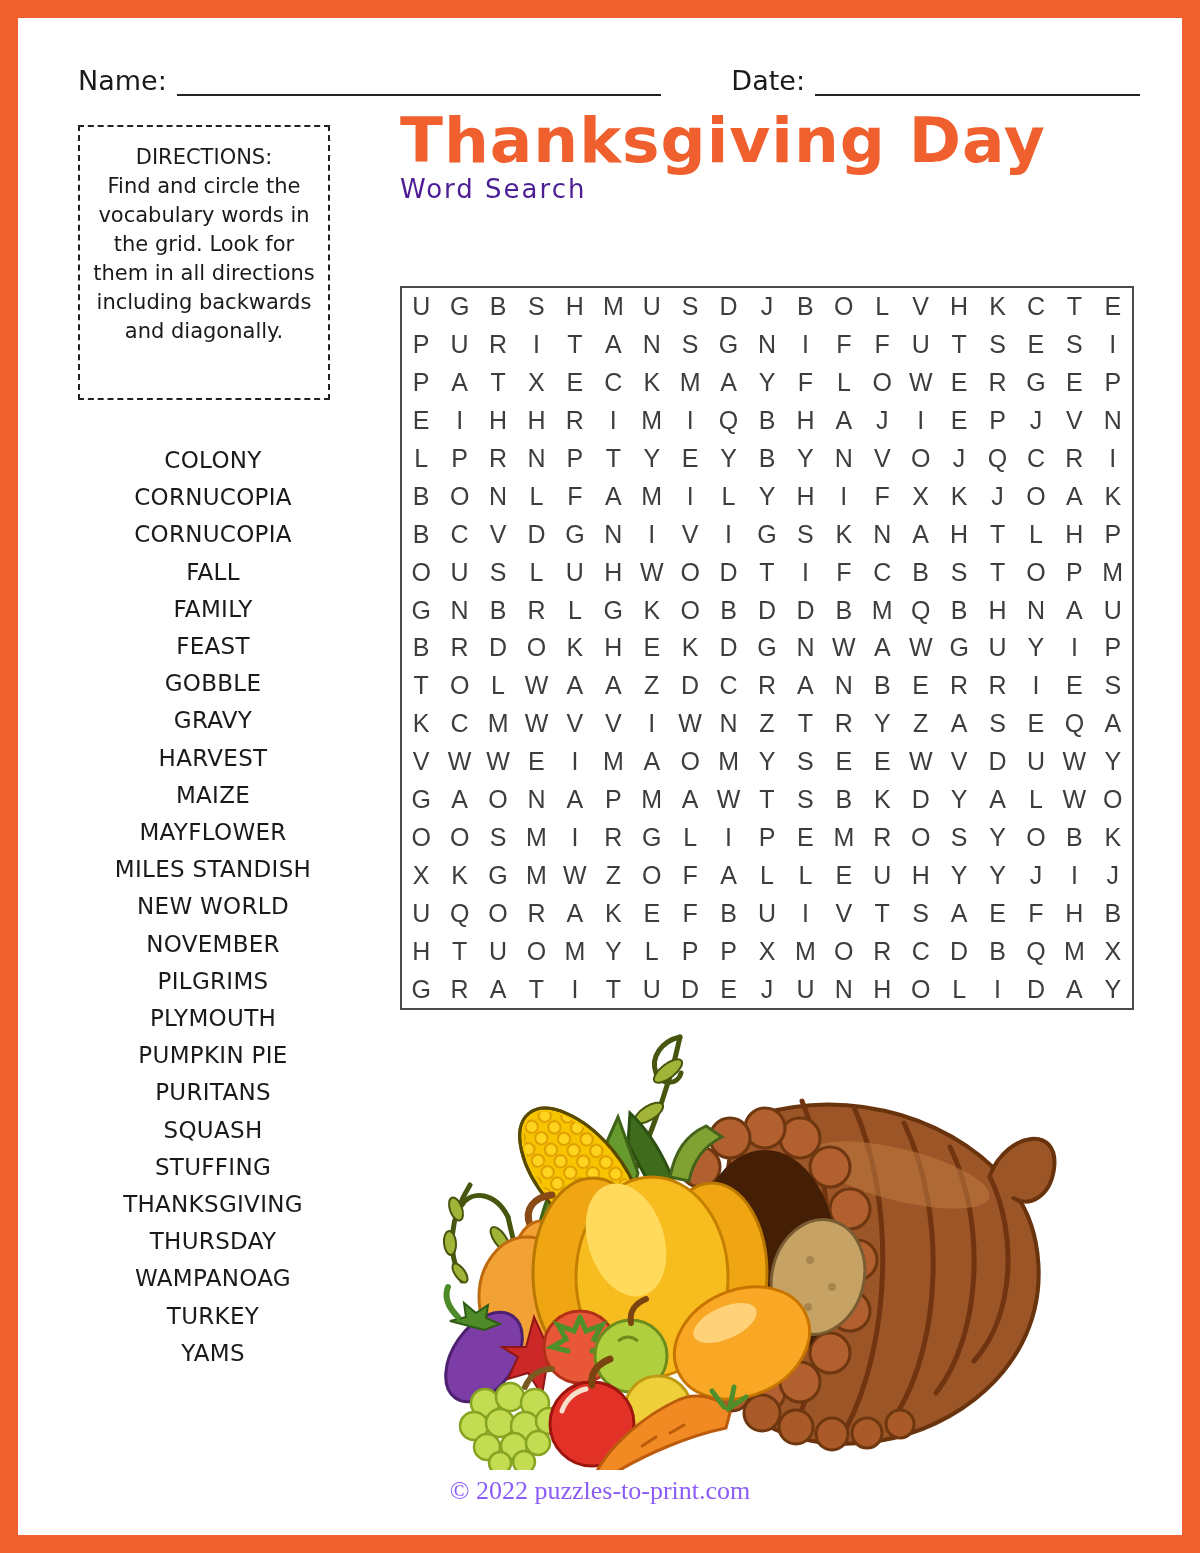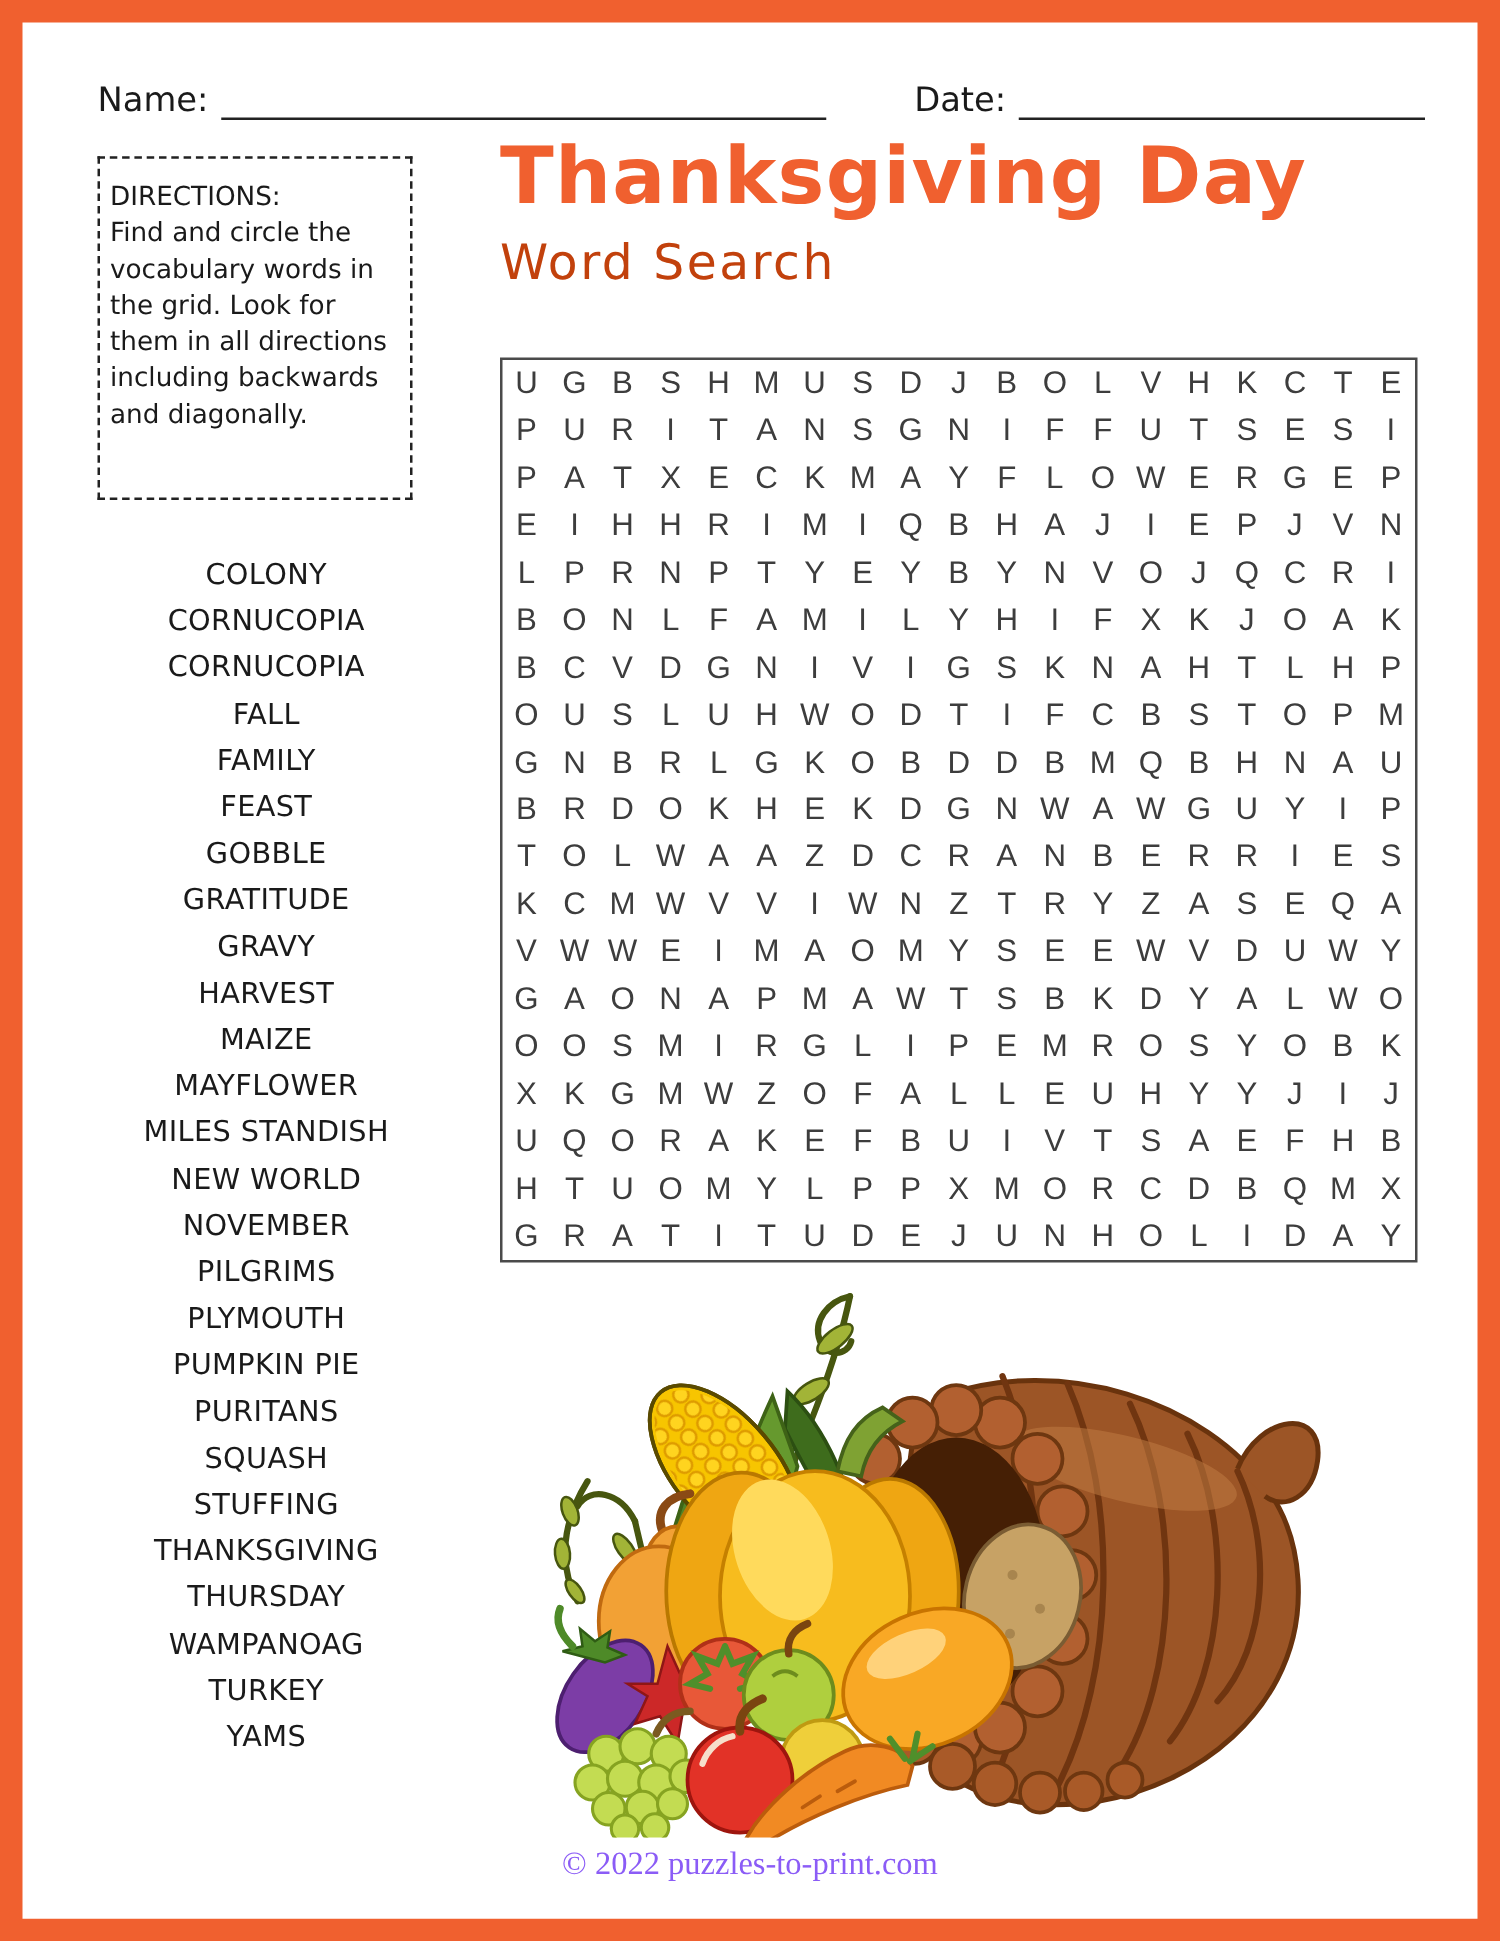--- a/index.html
+++ b/index.html
@@ -10,31 +10,31 @@
   }
   
   .topline{position:absolute; left:60px; top:44px; width:1062px; display:flex; align-items:flex-end; font-size:27px;}
   .topline .lbl{white-space:nowrap; padding-right:10px;}
   .blank{border-bottom:2px solid #222; height:32px;}
   .blank.name{flex:1; margin-right:70px;}
   .blank.date{width:325px;}
   
   .dirbox{
     position:absolute; left:60px; top:107px; width:252px; height:275px; box-sizing:border-box;
-    border:2px dashed #222; padding:16px 8px; text-align:left;
+    border:2px dashed #222; padding:16px 8px; text-align:center;
     font-size:21px; line-height:29px;
   }
   .dirbox .h{margin-bottom:0;}
   
   .wordlist{position:absolute; left:45px; top:424px; width:300px; text-align:center;
     font-size:23px; line-height:37.2px; letter-spacing:.3px;}
   
   .titleblock{position:absolute; left:382px; top:90px; width:735px; text-align:left;}
   .title{font-size:63px; font-weight:bold; color:#F0602F; letter-spacing:1px; line-height:1.05;}
-  .subtitle{font-size:39px; color:#c2410c; margin-top:14px; letter-spacing:2px;}
+  .subtitle{font-size:26px; color:#4c1d95; letter-spacing:2px;}
   
   .grid{
     position:absolute; left:382px; top:268px; width:734px; height:724px; box-sizing:border-box;
     border:2px solid #4a4a4a; display:grid;
     grid-template-columns:repeat(19,1fr); grid-template-rows:repeat(19,1fr);
     font-family:"Liberation Sans", sans-serif; font-size:25px; color:#3d3d3d;
   }
   .grid .cell{display:flex; align-items:center; justify-content:center;}
   
   .art{position:absolute; left:412px; top:1007px; width:640px; height:445px;}
@@ -60,21 +60,20 @@
   </div>
 
   <div class="wordlist">
       <div class="word">COLONY</div>
       <div class="word">CORNUCOPIA</div>
       <div class="word">CORNUCOPIA</div>
       <div class="word">FALL</div>
       <div class="word">FAMILY</div>
       <div class="word">FEAST</div>
       <div class="word">GOBBLE</div>
-      <div class="word">GRATITUDE</div>
       <div class="word">GRAVY</div>
       <div class="word">HARVEST</div>
       <div class="word">MAIZE</div>
       <div class="word">MAYFLOWER</div>
       <div class="word">MILES STANDISH</div>
       <div class="word">NEW WORLD</div>
       <div class="word">NOVEMBER</div>
       <div class="word">PILGRIMS</div>
       <div class="word">PLYMOUTH</div>
       <div class="word">PUMPKIN PIE</div>

